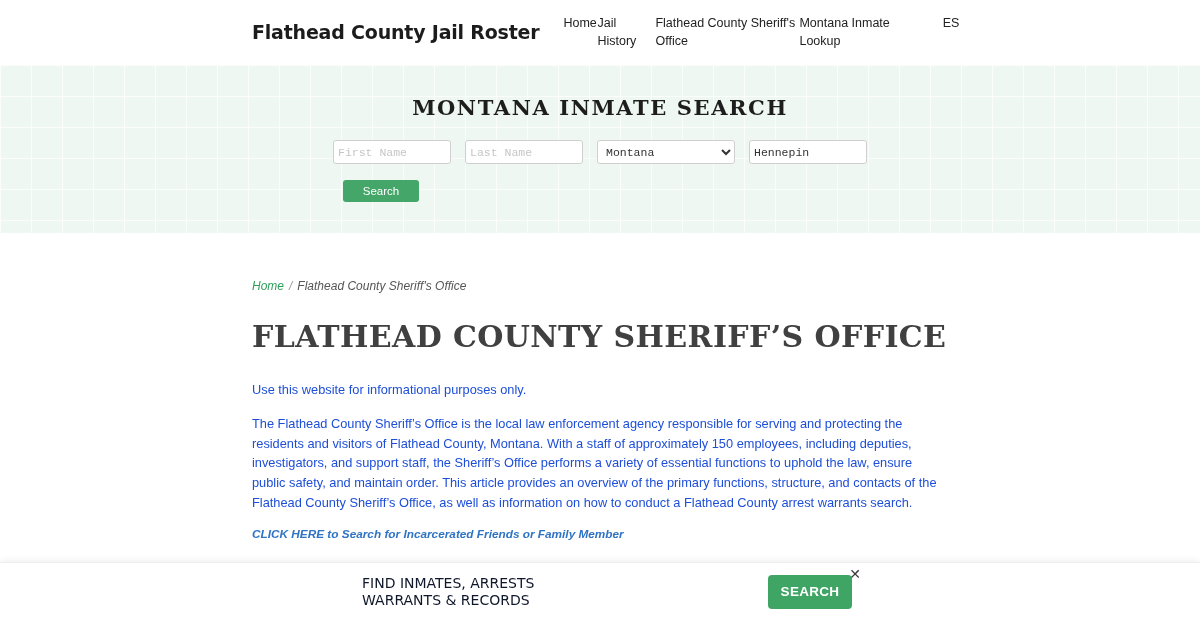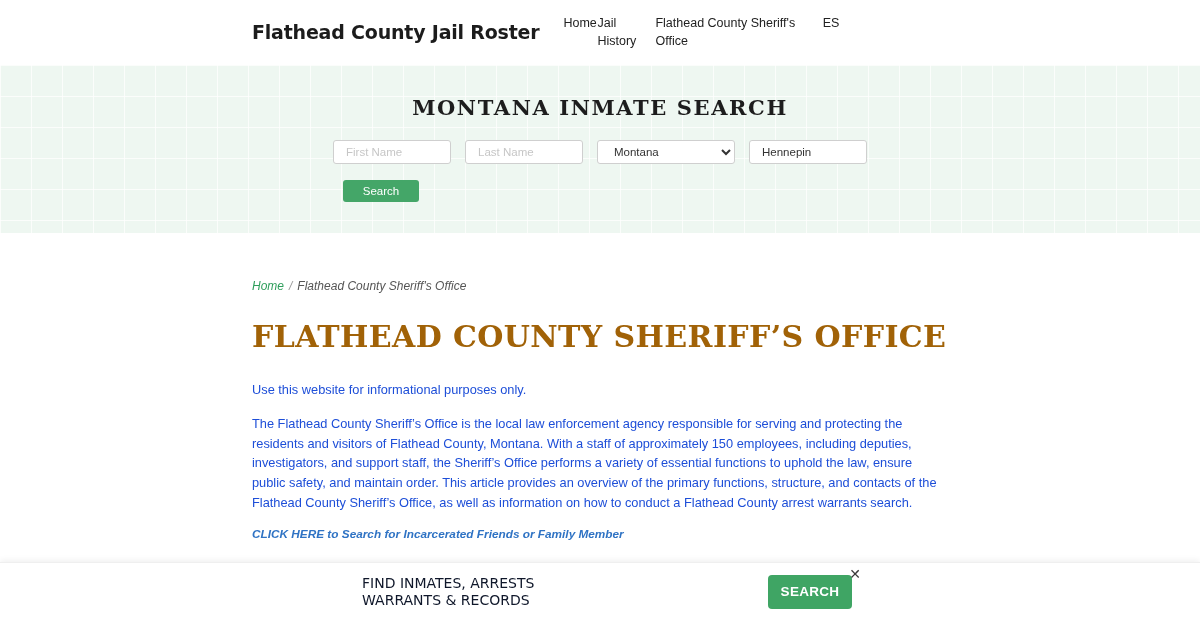--- a/index.html
+++ b/index.html
@@ -82,23 +82,23 @@
     justify-content: center;
     gap: 14px;
     margin-top: 20px;
   }
   .field {
     height: 24px;
     border: 1px solid #cfcfcf;
     background: #ffffff;
     border-radius: 3px;
     font-size: 11.5px;
-    padding: 0 12px;
+    padding: 0 4px;
     color: #333333;
-    font-family: Liberation Sans, sans-serif;
+    font-family: Liberation Mono, monospace;
   }
   .field::placeholder { color: #c6c6c6; }
   .field-first { width: 118px; }
   .field-last { width: 118px; }
   .field-state { width: 138px; padding-right: 4px; }
   .field-county { width: 118px; }
   .search-btn-row {
     display: flex;
     justify-content: center;
     margin-top: 16px;
@@ -134,21 +134,21 @@
     text-decoration: none;
     cursor: pointer;
   }
   .breadcrumb .sep { color: #999999; margin: 0 5px; }
 
   h1.page-title {
     font-family: "DejaVu Serif", serif;
     font-weight: bold;
     font-size: 30px;
     letter-spacing: 0.4px;
-    color: #a16207;
+    color: #404040;
     margin: 0 0 26px 0;
   }
   p.body-text {
     font-size: 12.8px;
     line-height: 1.55;
     color: #1d4ed8;
     margin: 0 0 14px 0;
     max-width: 692px;
   }
   .cta-link {
@@ -230,20 +230,23 @@
   <div class="main-nav">
     <div class="nav-cell nav-1">
       <a class="nav-item">Home</a>
     </div>
     <div class="nav-cell nav-2">
       <a class="nav-item">Jail History</a>
     </div>
     <div class="nav-cell nav-4">
       <a class="nav-item">Flathead County Sheriff's Office</a>
     </div>
+    <div class="nav-cell nav-5">
+      <a class="nav-item">Montana Inmate Lookup</a>
+    </div>
     <div class="nav-cell nav-6">
       <a class="nav-item">ES</a>
     </div>
     <div class="nav-spacer"></div>
   </div>
 </div>
 
 <div class="hero">
   <h2 class="hero-title">MONTANA INMATE SEARCH</h2>
   <div class="search-row">

